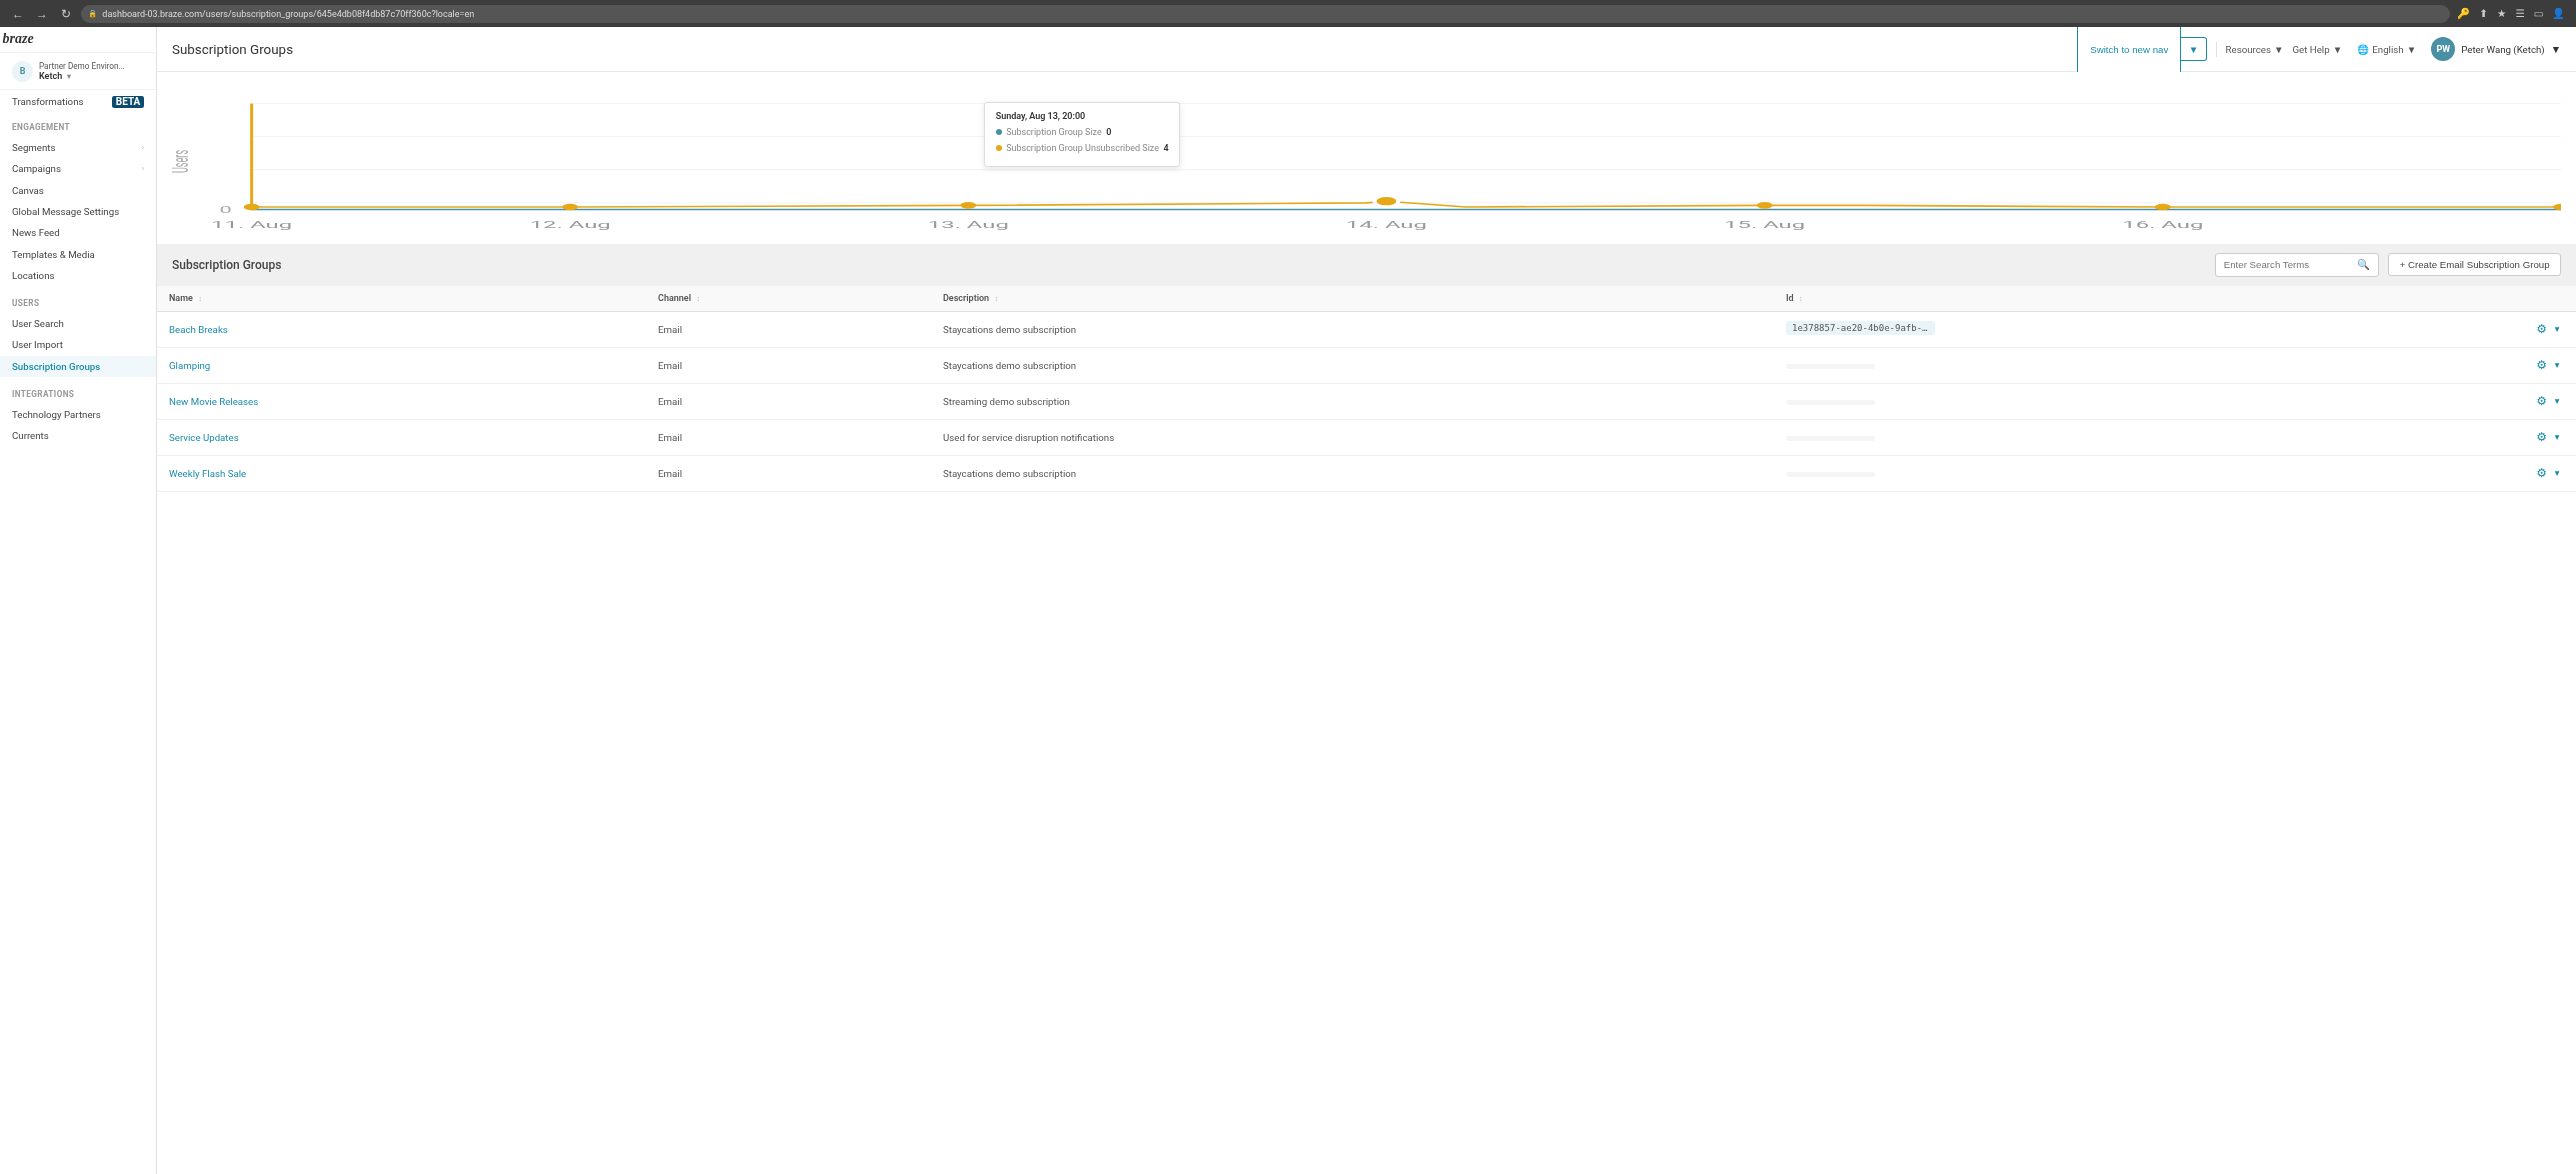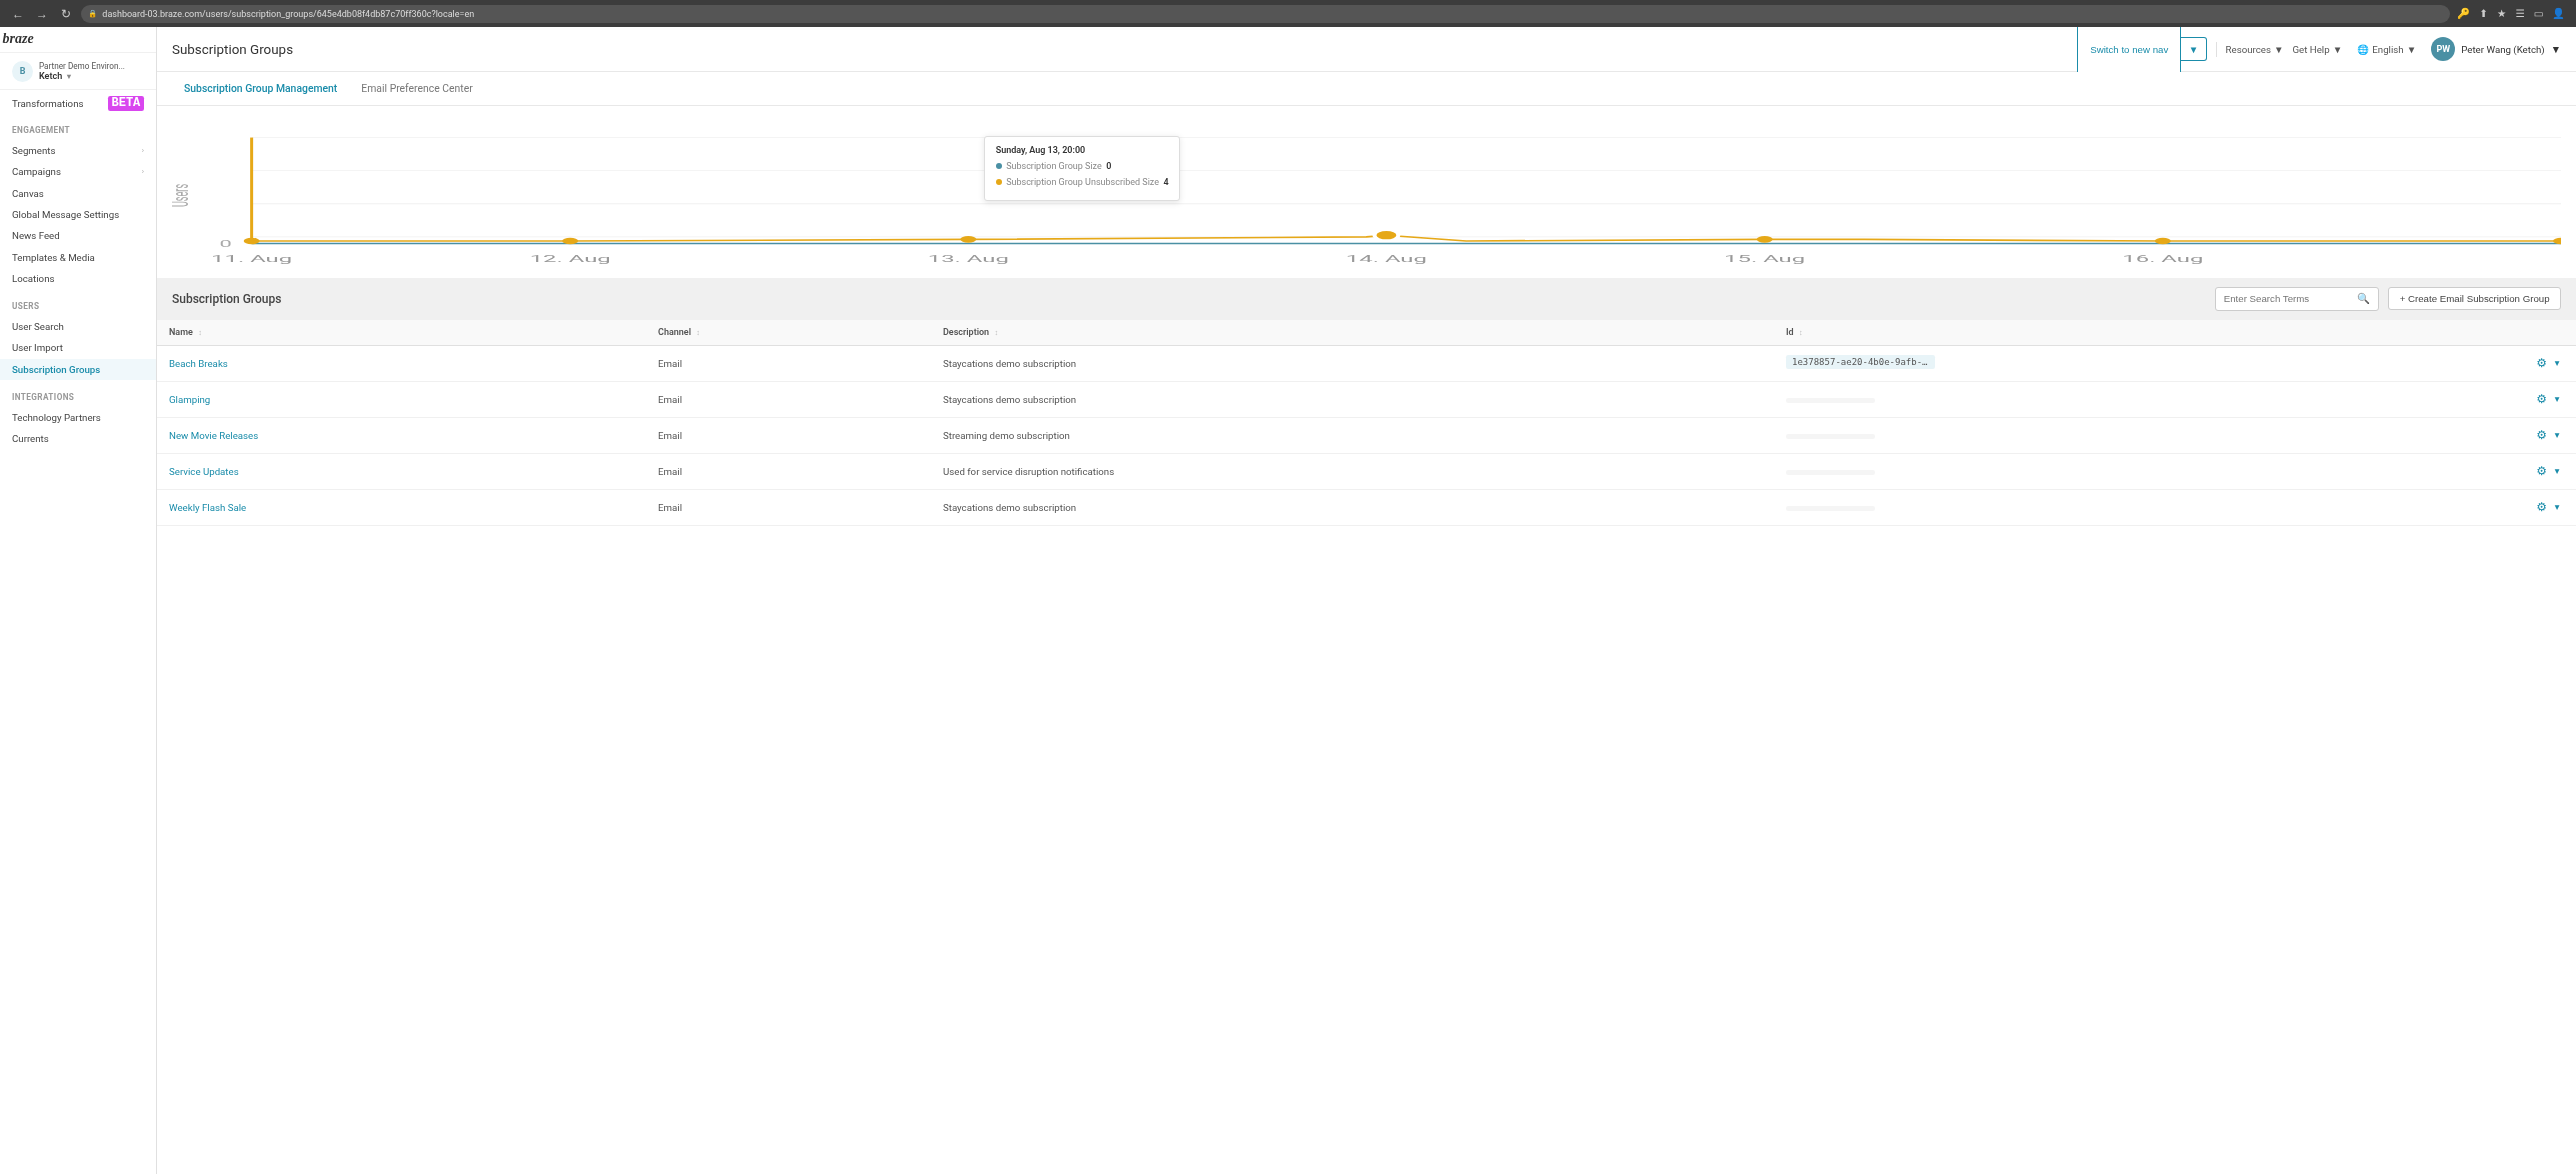--- a/index.html
+++ b/index.html
@@ -25,21 +25,21 @@
     .sidebar-account-info { flex: 1; min-width: 0; }
     .sidebar-account-name { font-size: 8.2px; color: #555; white-space: nowrap; overflow: hidden; text-overflow: ellipsis; }
     .sidebar-account-sub { font-size: 9px; font-weight: 600; color: #333; display: flex; align-items: center; gap: 3px; cursor: pointer; }
     .sidebar-account-sub .chevron { font-size: 7.5px; color: #888; }
 
     .sidebar-section { padding: 9px 0 3px; }
     .sidebar-section-title { padding: 0 12px 4.5px; font-size: 8.2px; font-weight: 700; color: #999; letter-spacing: 0.4px; text-transform: uppercase; }
     .sidebar-item { padding: 5.2px 12px; font-size: 9.7px; color: #444; cursor: pointer; display: flex; align-items: center; justify-content: space-between; }
     .sidebar-item.active { color: #1a8caa; font-weight: 500; background: #f0f8fb; }
     .sidebar-item .arrow { font-size: 7.5px; color: #aaa; }
-    .sidebar-badge { background: #d946ef; color: white; font-size: 12px; padding: 0.7px 3.7px; border-radius: 2.2px; font-weight: bold; font-family: Liberation Mono, monospace; }
+    .sidebar-badge { background: #0c4a6e; color: white; font-size: 10px; padding: 0.7px 3.7px; border-radius: 2.2px; font-weight: bold; }
 
     
     .main-content { flex: 1; display: flex; flex-direction: column; overflow: hidden; background: white; }
 
     
     .top-nav { background: white; border-bottom: 0.7px solid #e8e8e8; padding: 0 15px; height: 45px; display: flex; align-items: center; justify-content: space-between; min-height: 45px; }
     .top-nav-title { font-size: 13.4px; font-weight: 400; color: #333; }
     .top-nav-right { display: flex; align-items: center; gap: 9px; }
     .switch-nav-btn { border: 1.1px solid #1a8caa; color: #1a8caa; background: white; padding: 21px 12px; border-radius: 3px 0 0 3px; font-size: 9.7px; font-weight: 400; cursor: pointer; white-space: nowrap; }
     .switch-nav-dropdown { border: 1.1px solid #1a8caa; border-left: none; color: #1a8caa; background: white; padding: 5.2px 7.5px; border-radius: 0 3px 3px 0; cursor: pointer; font-size: 9.7px; }
@@ -225,28 +225,20 @@
             <span>PW</span>
           </div>
           <span class="user-name">Peter Wang (Ketch)</span>
           <span>▼</span>
         </div>
       </div>
     </div>
 
     <div class="page-content">
 
-      <div class="tabs">
-        <div class="tab active">
-          <span>Subscription Group Management</span>
-        </div>
-        <div class="tab">
-          <span>Email Preference Center</span>
-        </div>
-      </div>
 
       <div class="chart-area">
         <div class="chart-container">
           <svg class="chart-svg" viewBox="0 0 1200 180" preserveAspectRatio="none" style="font-size:14px">
 
             <line x1="40" y1="20" x2="1200" y2="20" stroke="#f0f0f0" stroke-width="1"></line>
             <line x1="40" y1="60" x2="1200" y2="60" stroke="#f0f0f0" stroke-width="1"></line>
             <line x1="40" y1="100" x2="1200" y2="100" stroke="#f0f0f0" stroke-width="1"></line>
             <line x1="40" y1="140" x2="1200" y2="140" stroke="#f0f0f0" stroke-width="1"></line>
 

